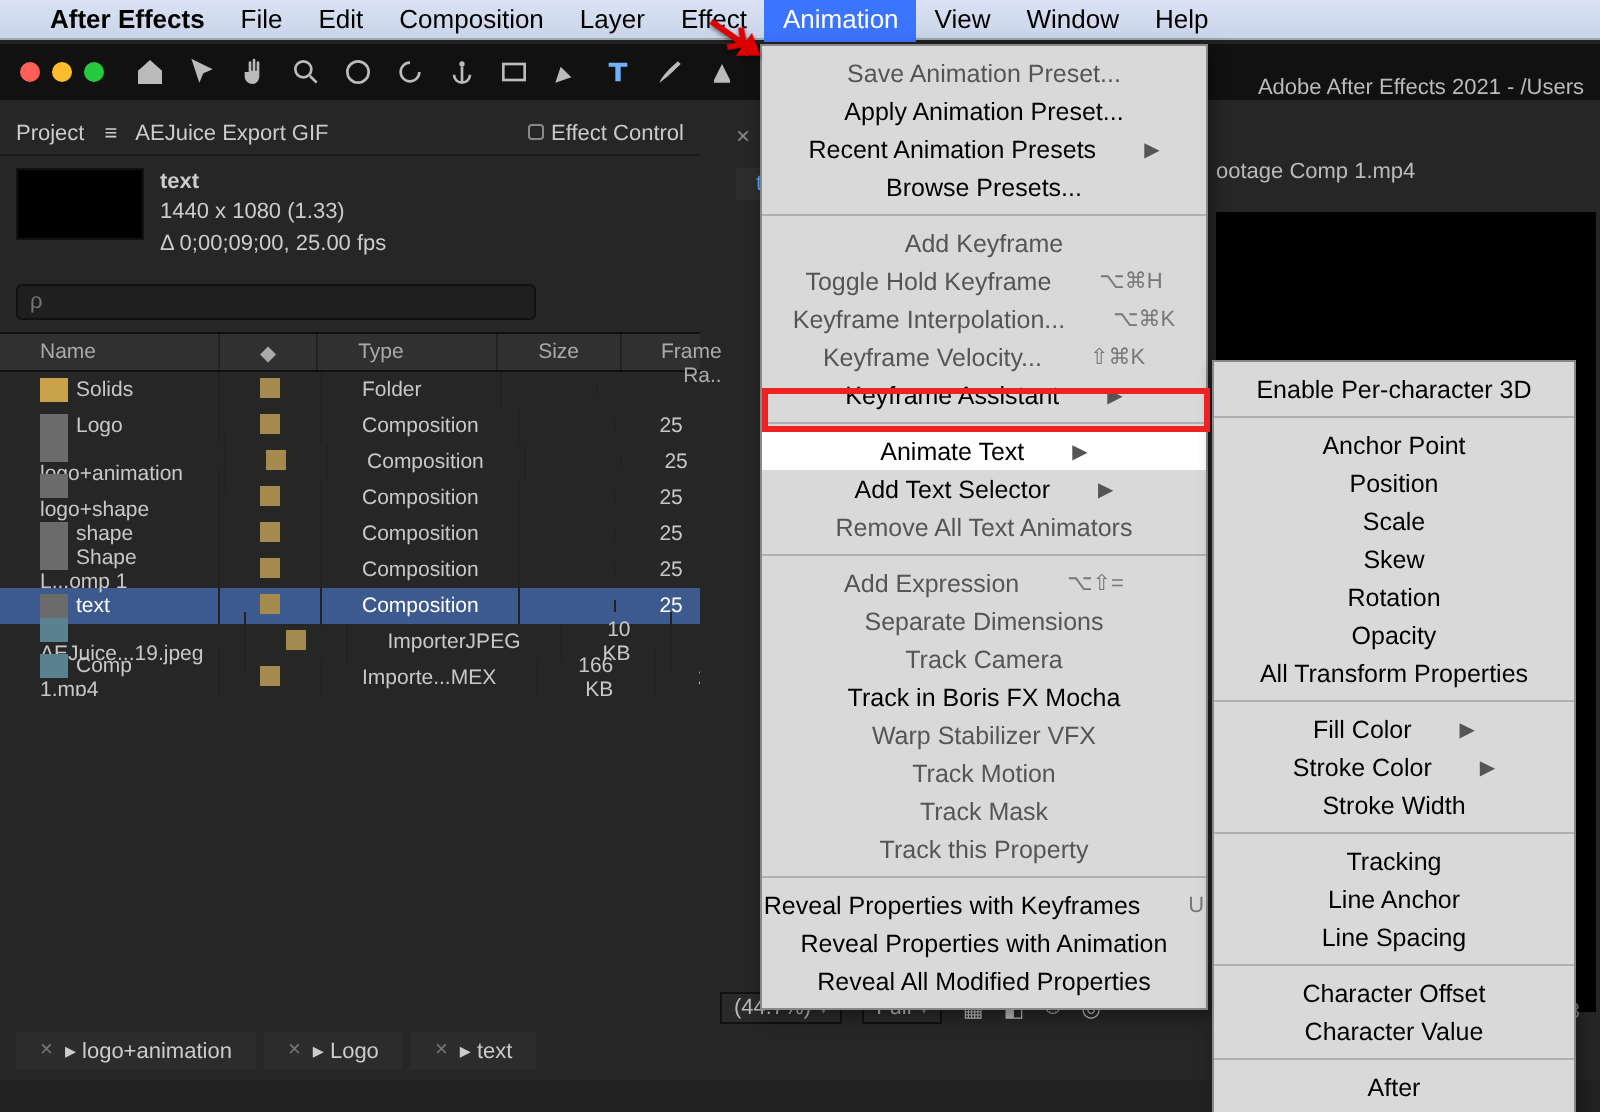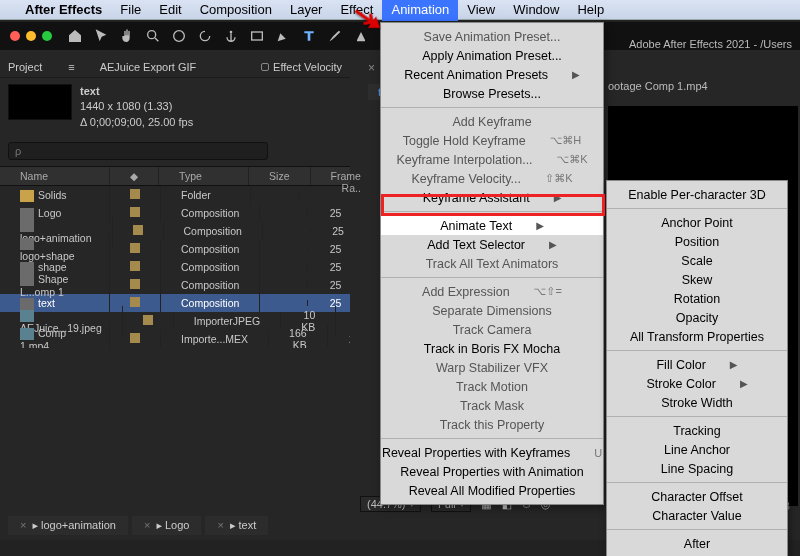--- a/index.html
+++ b/index.html
@@ -20,21 +20,21 @@
   .toolbar { display:flex; gap:8px; align-items:center; padding-left:4px; }
   .ticon { width:18px; height:18px; display:flex; align-items:center; justify-content:center; color:#bbb; font-size:14px; }
   .ticon svg{width:16px;height:16px;fill:#bbb}
   .ticon.active svg{fill:#6fb3ff}
   .wintitle { position:absolute; right:8px; top:38px; color:#bbb; font-size:11px; z-index:11;}
 
   
   .panels { position:absolute; left:0; top:50px; width:800px; height:490px; background:#262626; }
 
   .project { position:absolute; left:0; top:6px; width:350px; height:320px; background:#262626; }
-  .phead { display:flex; align-items:center; height:22px; padding:0 8px; gap:26px; color:#ccc; font-size:11px; border-bottom:1px solid #1a1a1a;}
+  .phead { display:flex; align-items:center; height:22px; padding:0 8px; gap:10px; color:#ccc; font-size:11px; border-bottom:1px solid #1a1a1a;}
   .phead .burger{letter-spacing:-1px}
   .effectdot{width:8px;height:8px;border:1px solid #888;border-radius:2px;display:inline-block;margin-right:4px}
 
   .thumbrow{display:flex;padding:6px 8px;gap:8px;align-items:flex-start}
   .thumb{width:64px;height:36px;background:#000;border:1px solid #111}
   .meta{font-size:11px;color:#ccc;line-height:1.4}
   .meta .cname{font-weight:600}
 
   .searchrow{padding:6px 8px}
   .search{width:260px;height:18px;background:#1f1f1f;border:1px solid #111;border-radius:3px;color:#888;font-size:11px;padding:1px 6px}
@@ -193,21 +193,21 @@
   </div>
 </div>
 
 <div class="panels">
 
   <div class="project">
     <div class="phead">
       <span>Project</span>
       <span class="burger">≡</span>
       <span>AEJuice Export GIF</span>
-      <span style="margin-left:auto"><span class="effectdot"></span><span>Effect Velocity</span></span>
+      <span style="margin-left:auto"><span class="effectdot"></span><span>Effect Control</span></span>
     </div>
     <div class="thumbrow">
       <div class="thumb"></div>
       <div class="meta">
         <div class="cname">text</div>
         <div>1440 x 1080 (1.33)</div>
         <div>Δ 0;00;09;00, 25.00 fps</div>
       </div>
     </div>
     <div class="searchrow">
@@ -377,21 +377,21 @@
     <div class="sep"></div>
     <div class="mi en sel">
       <span>Animate Text</span>
       <span class="arrow">▶</span>
     </div>
     <div class="mi en">
       <span>Add Text Selector</span>
       <span class="arrow">▶</span>
     </div>
     <div class="mi">
-      <span>Track All Text Animators</span>
+      <span>Remove All Text Animators</span>
     </div>
     <div class="sep"></div>
     <div class="mi">
       <span>Add Expression</span>
       <span class="sc">⌥⇧=</span>
     </div>
     <div class="mi">
       <span>Separate Dimensions</span>
     </div>
     <div class="mi">

